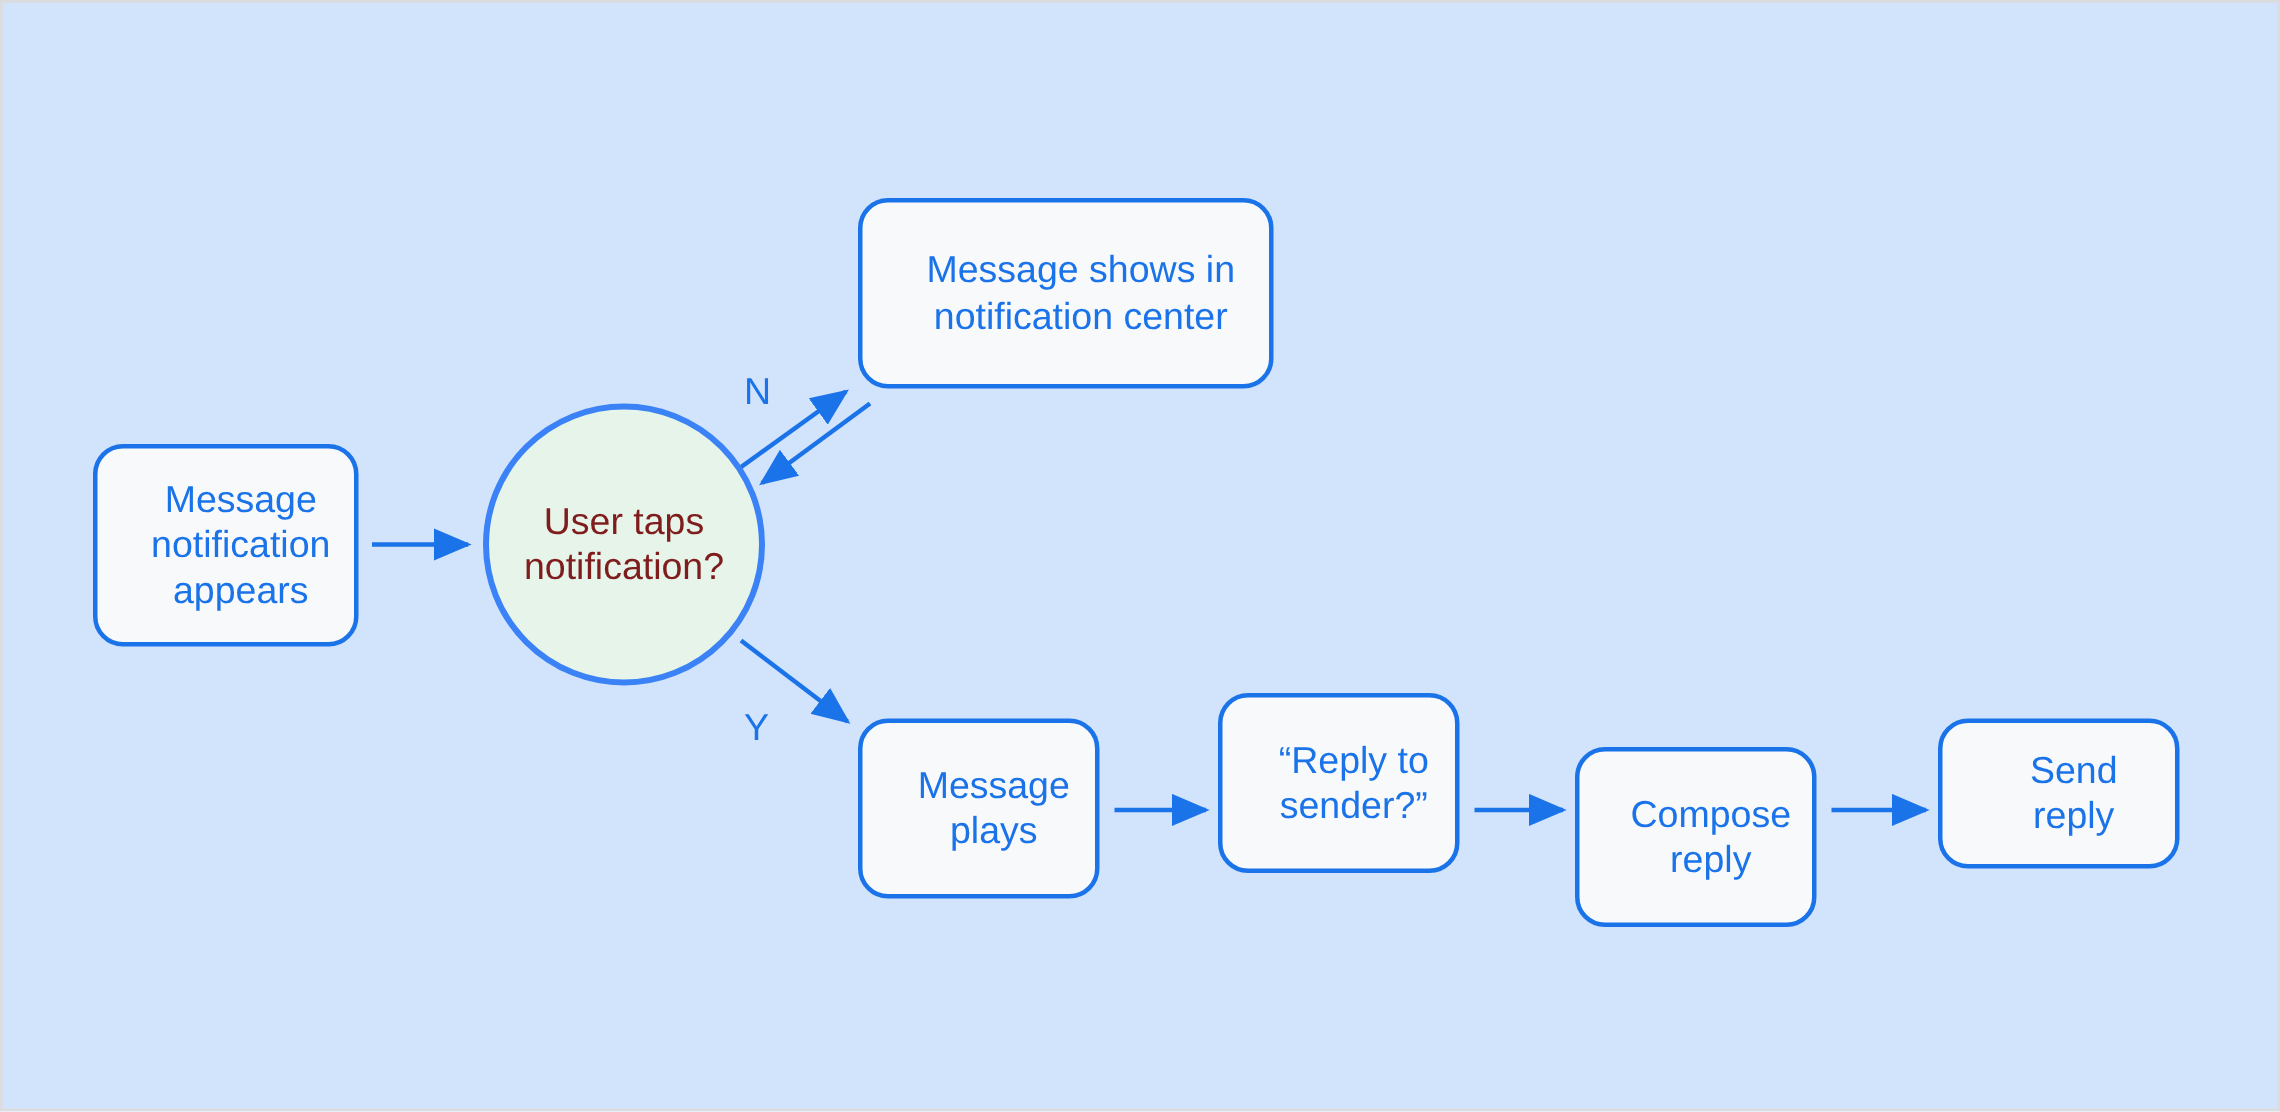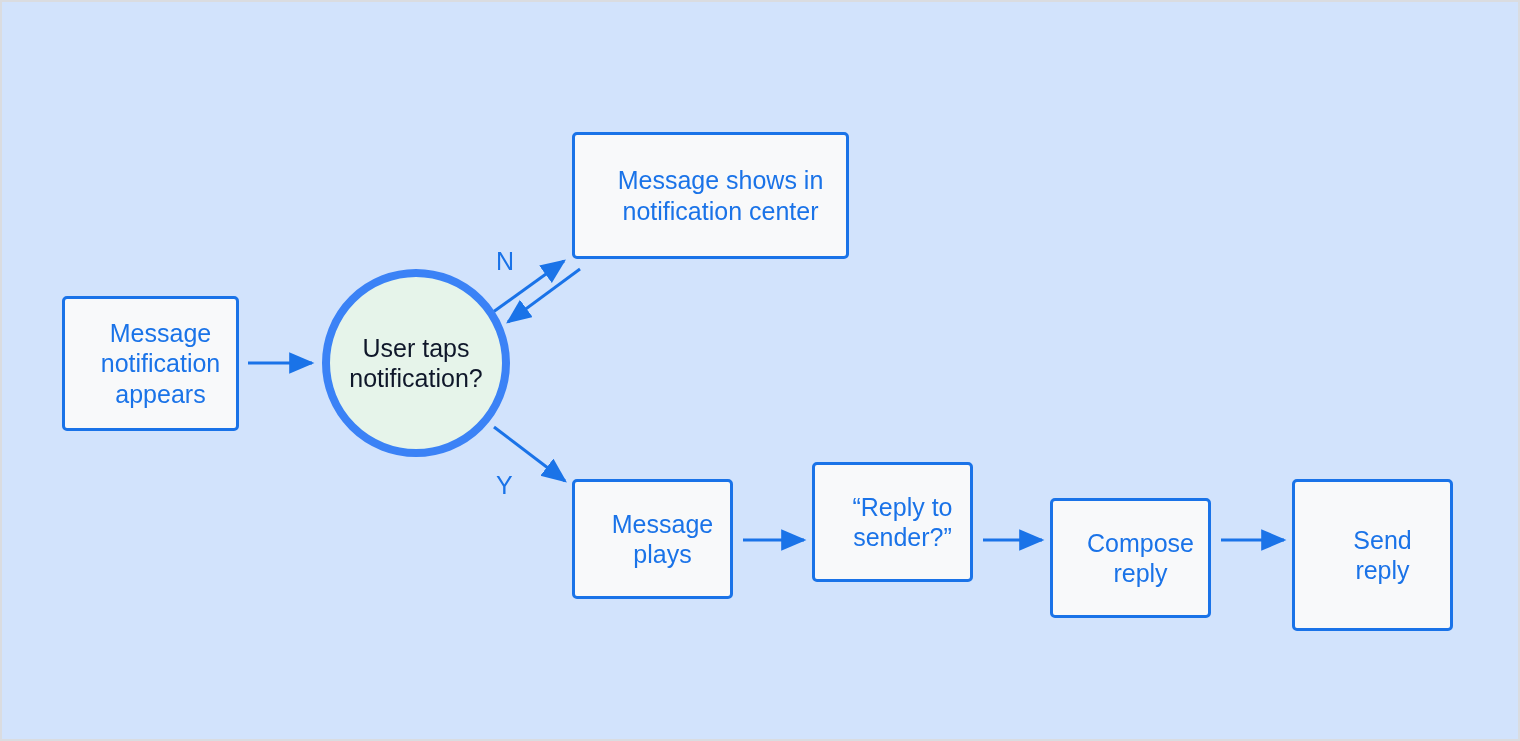--- a/index.html
+++ b/index.html
@@ -33,30 +33,30 @@
     display: flex;
     align-items: center;
     justify-content: center;
     text-align: center;
     line-height: 1.22;
     white-space: pre-line;
   }
   .node.process {
     background: #f8f9fa;
     border: 3px solid #1a73e8;
-    border-radius: 5px;
+    border-radius: 20px;
     color: #1a73e8;
     font-size: 25px;
     padding-left: 20px;
   }
   .node.decision {
     background: #e6f4ea;
-    border: 8px solid #3b82f6;
+    border: 4px solid #3b82f6;
     border-radius: 50%;
-    color: #0f172a;
+    color: #7f1d1d;
     font-size: 25px;
   }
   .edge-label {
     position: absolute;
     color: #1a73e8;
     font-size: 25px;
     line-height: 1;
     white-space: nowrap;
   }
 </style>
@@ -113,20 +113,20 @@
 
   <div class="node process" style="left:570px; top:477px; width:161px; height:120px;">Message
 plays</div>
 
   <div class="node process" style="left:810px; top:460px; width:161px; height:120px;">“Reply to
 sender?”</div>
 
   <div class="node process" style="left:1048px; top:496px; width:161px; height:120px;">Compose
 reply</div>
 
-  <div class="node process" style="left:1290px; top:477px; width:161px; height:152px;">Send
+  <div class="node process" style="left:1290px; top:477px; width:161px; height:100px;">Send
 reply</div>
 
   <div class="edge-label" style="left:494px; top:247px;">N</div>
 
   <div class="edge-label" style="left:494px; top:471px;">Y</div>
 
 </div>
 
 </body></html>

